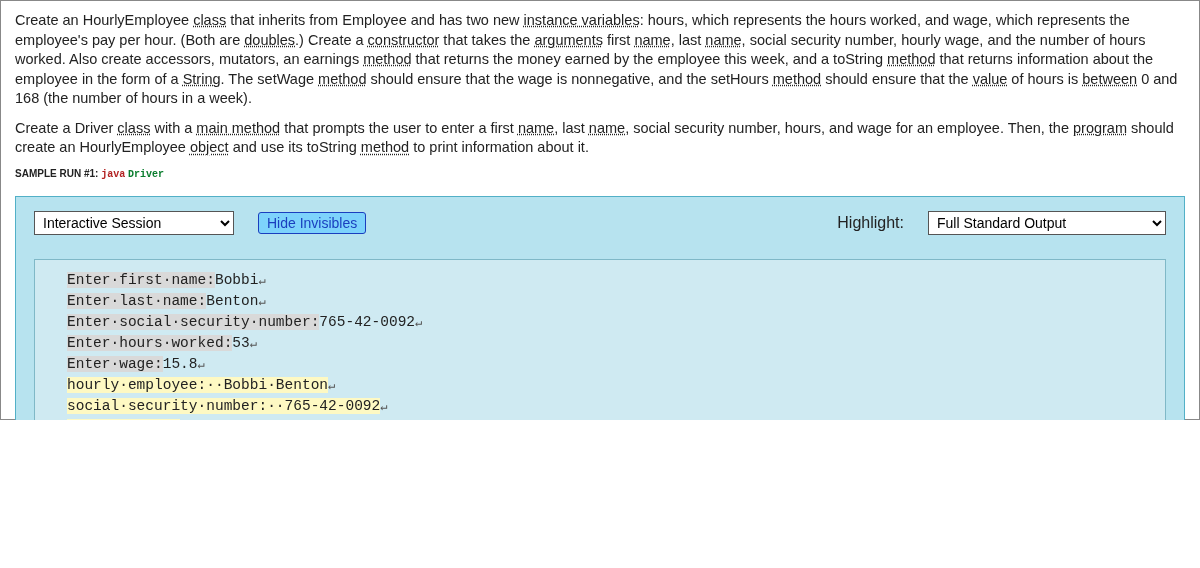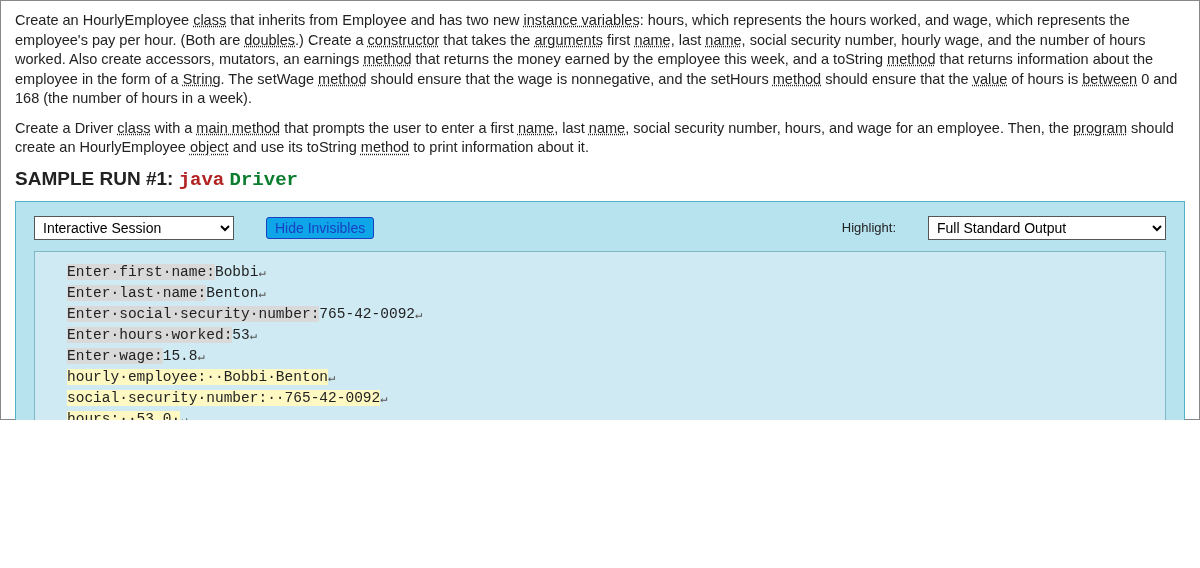--- a/index.html
+++ b/index.html
@@ -18,60 +18,60 @@
     padding: 10px 14px 14px 14px;
     position: relative;
   }
   .prose {
     font-size: 14.5px;
     line-height: 1.35;
     margin-bottom: 10px;
   }
   .prose .u { text-decoration: underline; text-decoration-style: dotted; }
   .sample-run {
-    font-size: 19px;
-    margin: 8px 0 10px 0;
+    font-size: 10px;
+    margin: 8px 0 16px 0;
   }
   .sample-run .bold { font-weight: bold; }
   .sample-run .mono { font-family: "Courier New", monospace; font-weight: bold; }
   .sample-run .java { color: #b22222; }
   .sample-run .driver { color: #0a7d2e; }
   .panel {
     border: 1px solid #52b0c7;
     background: #b7e3ef;
     padding: 14px 18px 18px 18px;
   }
   .toolbar {
     display: flex;
     align-items: center;
-    gap: 32px;
-    margin-bottom: 11px;
+    gap: 24px;
+    margin-bottom: 24px;
   }
   .spacer { flex: 1; }
   select.ctl {
     font-family: Verdana, Geneva, sans-serif;
     font-size: 14px;
     background: #fff;
     border: 1px solid #555;
     height: 24px;
     padding: 1px 4px;
   }
   .sel-session { width: 200px; }
   .sel-highlight { width: 238px; }
   .btn-hide {
     font-family: Verdana, Geneva, sans-serif;
     font-size: 14px;
-    background: #0ea5e9;
+    background: #7dd3fc;
     color: #1a3fbf;
     border: 1px solid #1a3fbf;
     border-radius: 3px;
     padding: 2px 8px;
     cursor: pointer;
   }
-  .lbl { font-size: 13px; }
+  .lbl { font-size: 16px; }
   .chk-wrap { display: flex; align-items: center; gap: 6px; }
   input[type="checkbox"].big { width: 16px; height: 16px; }
   .terminal {
     border: 1px solid #7fb8c7;
     background: #cfeaf2;
     padding: 10px 12px;
     font-family: "Courier New", monospace;
     font-size: 14.5px;
     line-height: 1.45;
     white-space: pre;

